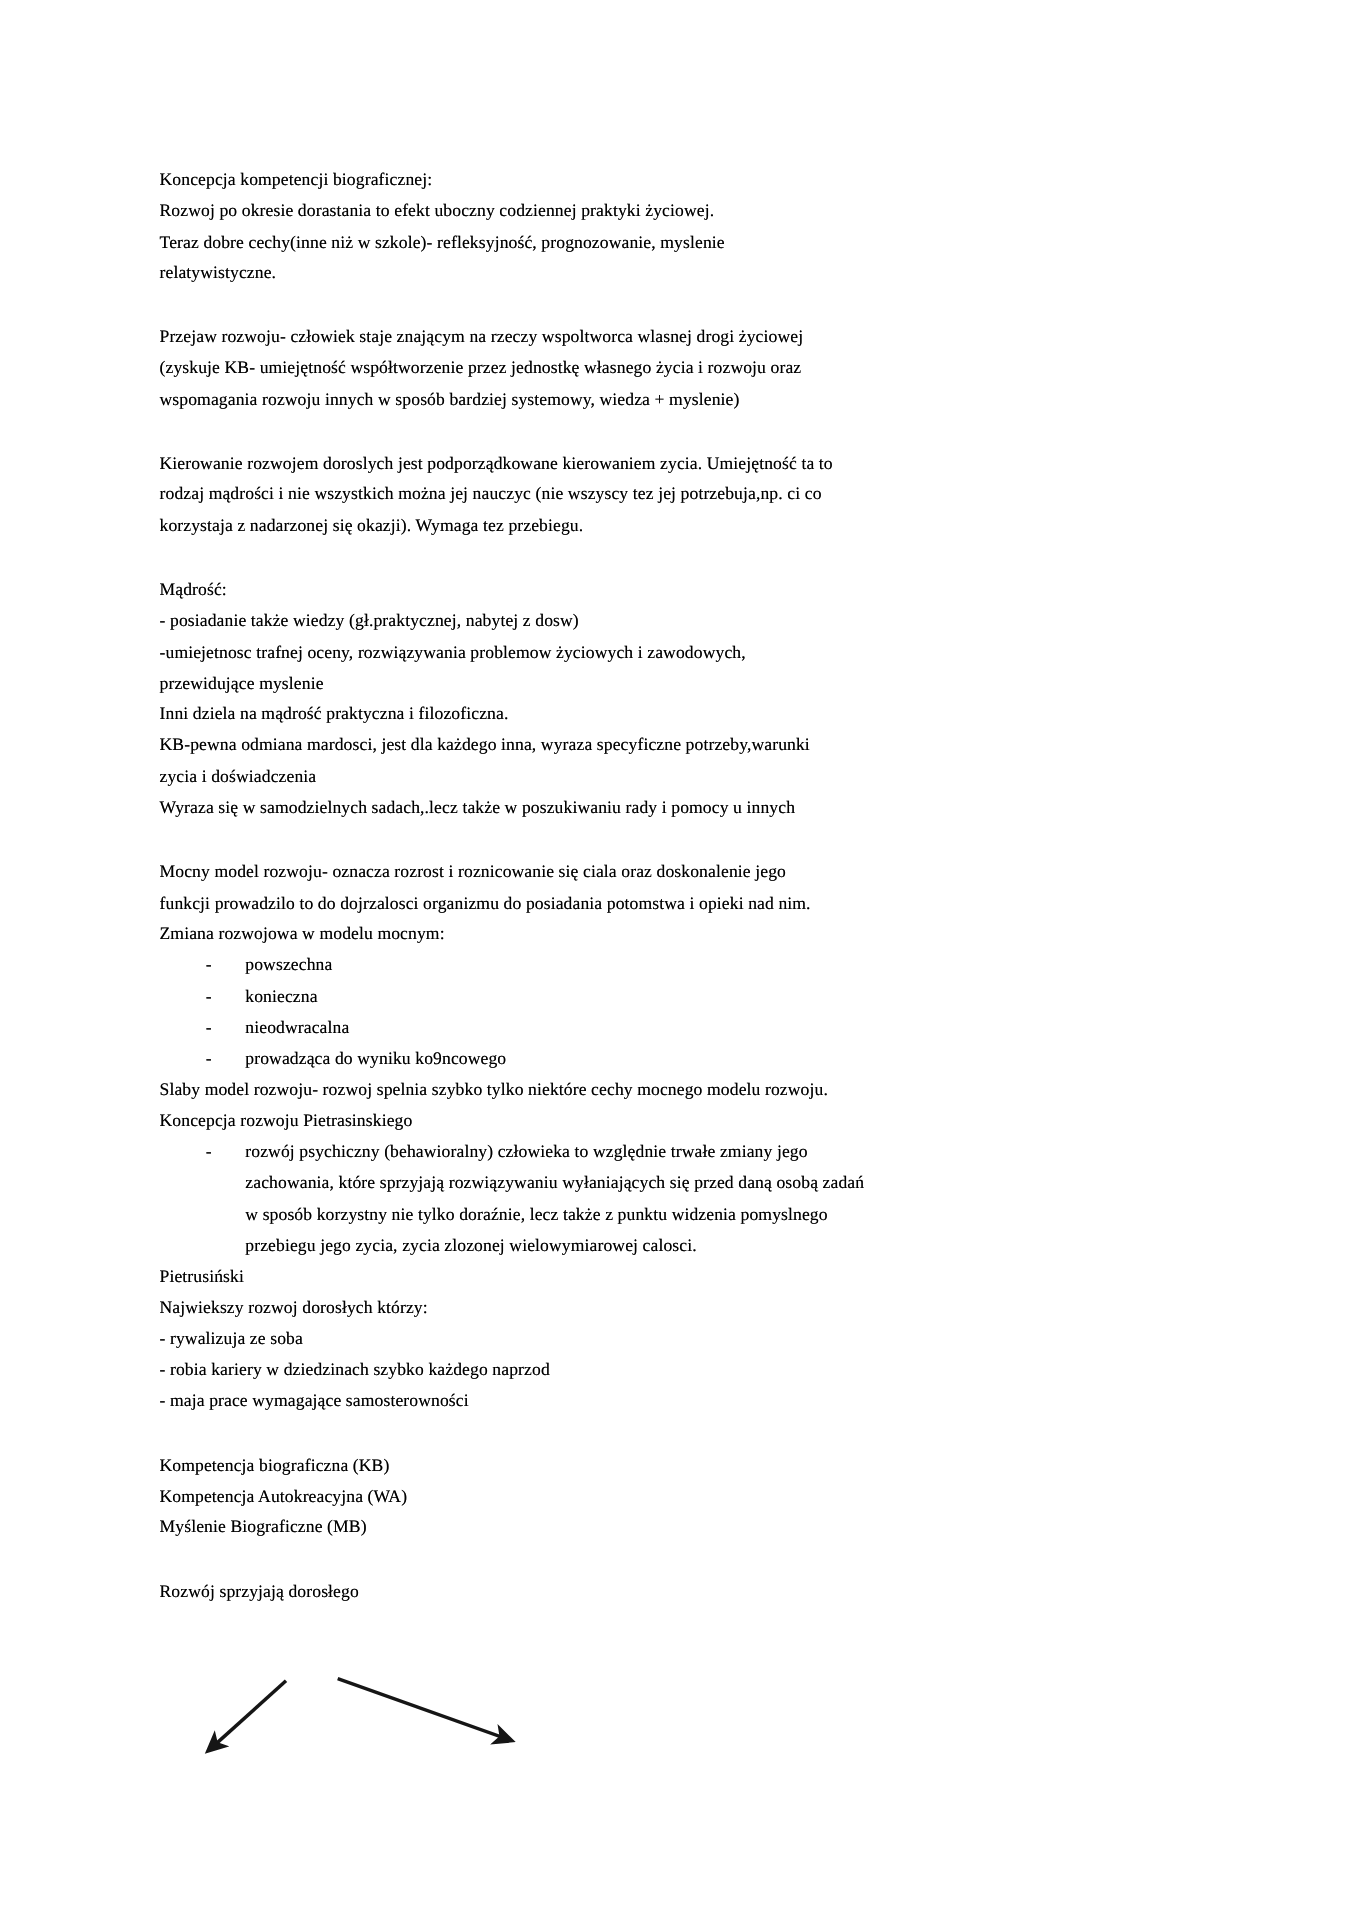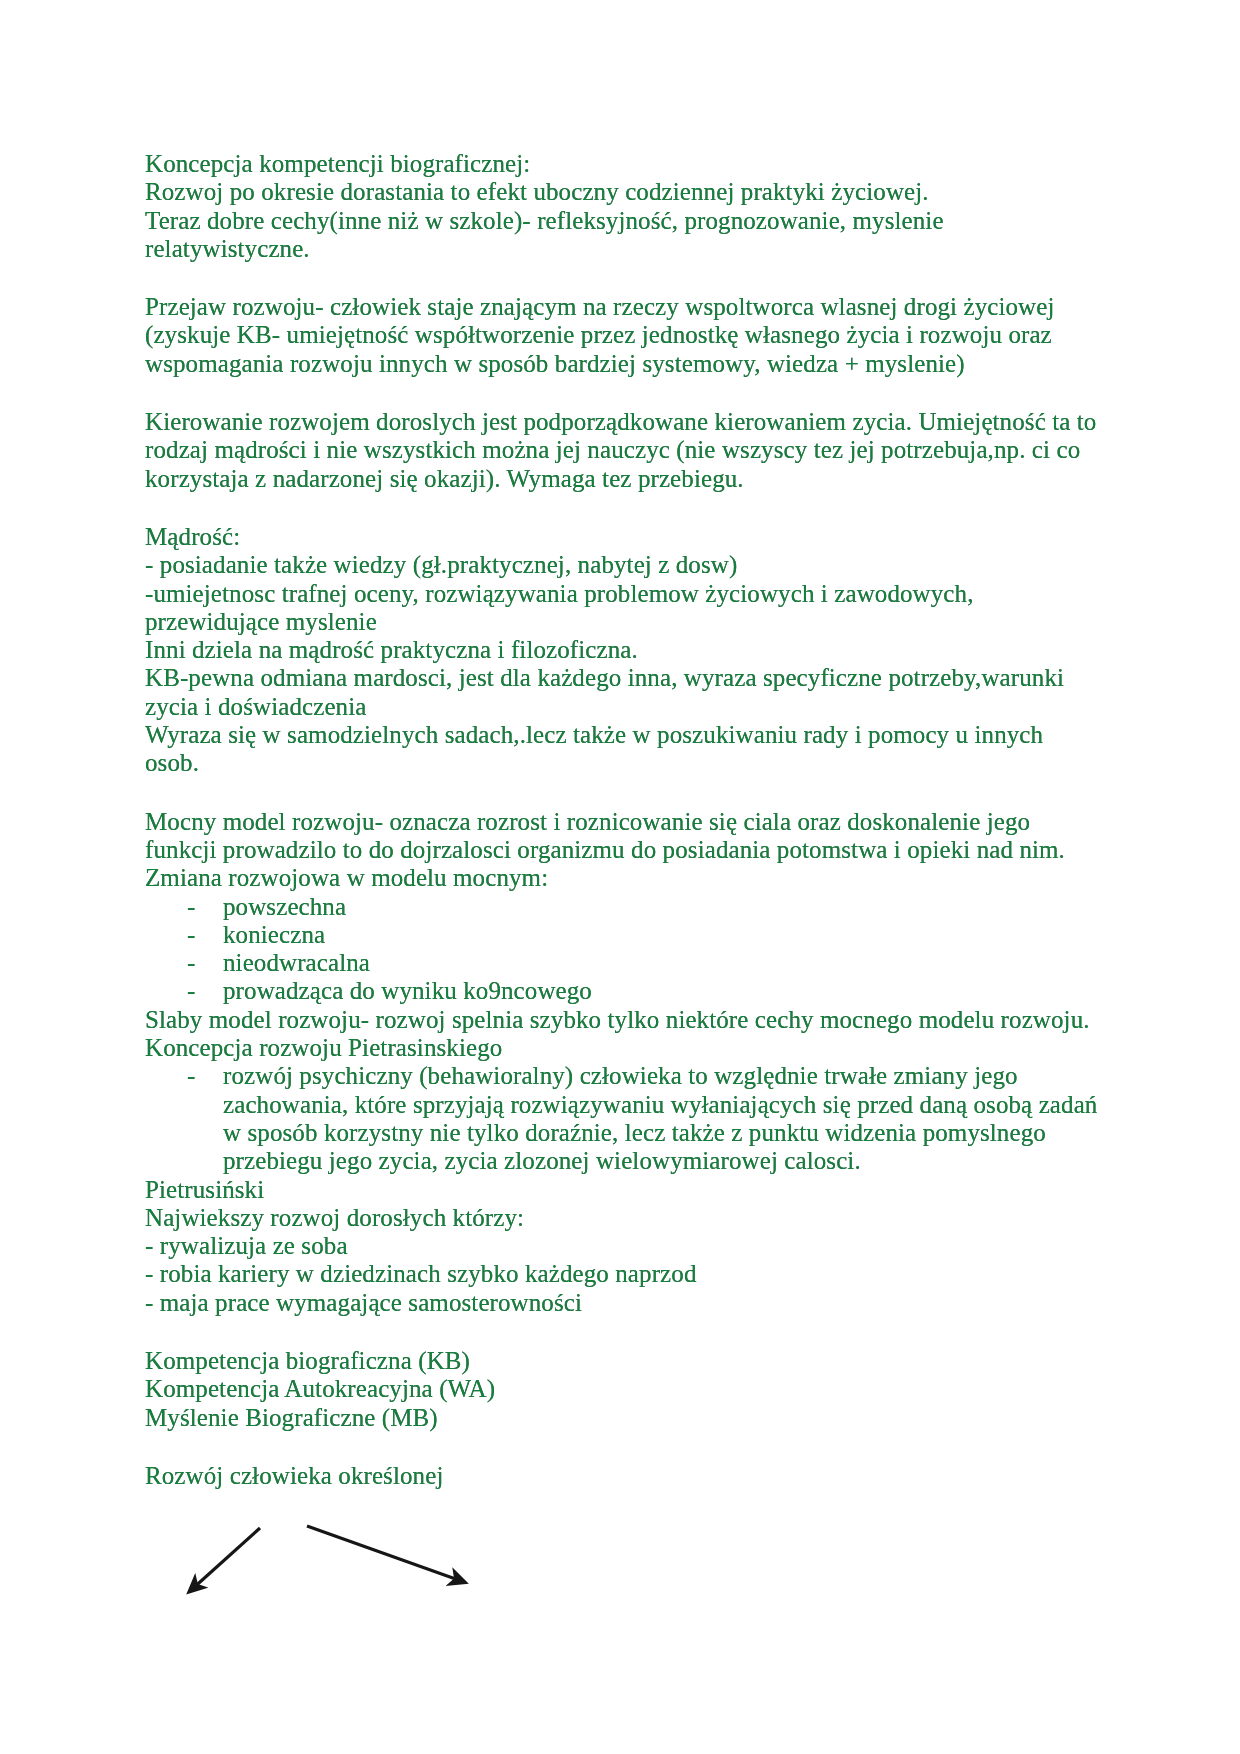--- a/index.html
+++ b/index.html
@@ -18,22 +18,22 @@
   #page {
     position: absolute;
     inset: 0;
     background: #ffffff;
   }
   #doc {
     position: absolute;
     left: 145px;
     top: 150px;
     width: 980px;
-    color: #15803d;
-    font-size: 25px;
+    color: #000000;
+    font-size: 16px;
     line-height: 28.3px;
     letter-spacing: 0.1px;
     text-shadow: 0 0 0.5px rgba(20,20,20,0.65);
   }
   .line {
     white-space: pre;
     min-height: 28.3px;
   }
   .gap {
     height: 30px;
@@ -74,21 +74,20 @@
       <div class="line">korzystaja z nadarzonej się okazji). Wymaga tez przebiegu.</div>
       <div class="gap"></div>
       <div class="line">Mądrość:</div>
       <div class="line">- posiadanie także wiedzy (gł.praktycznej, nabytej z dosw)</div>
       <div class="line">-umiejetnosc trafnej oceny, rozwiązywania problemow życiowych i zawodowych,</div>
       <div class="line">przewidujące myslenie</div>
       <div class="line">Inni dziela na mądrość praktyczna i filozoficzna.</div>
       <div class="line">KB-pewna odmiana mardosci, jest dla każdego inna, wyraza specyficzne potrzeby,warunki</div>
       <div class="line">zycia i doświadczenia</div>
       <div class="line">Wyraza się w samodzielnych sadach,.lecz także w poszukiwaniu rady i pomocy u innych</div>
-      <div class="line">osob.</div>
       <div class="gap"></div>
       <div class="line">Mocny model rozwoju- oznacza rozrost i roznicowanie się ciala oraz doskonalenie jego</div>
       <div class="line">funkcji prowadzilo to do dojrzalosci organizmu do posiadania potomstwa i opieki nad nim.</div>
       <div class="line">Zmiana rozwojowa w modelu mocnym:</div>
       <div class="line list-line"><span class="dash">-</span>powszechna</div>
       <div class="line list-line"><span class="dash">-</span>konieczna</div>
       <div class="line list-line"><span class="dash">-</span>nieodwracalna</div>
       <div class="line list-line"><span class="dash">-</span>prowadząca do wyniku ko9ncowego</div>
       <div class="line">Slaby model rozwoju- rozwoj spelnia szybko tylko niektóre cechy mocnego modelu rozwoju.</div>
       <div class="line">Koncepcja rozwoju Pietrasinskiego</div>
@@ -99,21 +98,21 @@
       <div class="line">Pietrusiński</div>
       <div class="line">Najwiekszy rozwoj dorosłych którzy:</div>
       <div class="line">- rywalizuja ze soba</div>
       <div class="line">- robia kariery w dziedzinach szybko każdego naprzod</div>
       <div class="line">- maja prace wymagające samosterowności</div>
       <div class="gap"></div>
       <div class="line">Kompetencja biograficzna (KB)</div>
       <div class="line">Kompetencja Autokreacyjna (WA)</div>
       <div class="line">Myślenie Biograficzne (MB)</div>
       <div class="gap"></div>
-      <div class="line">Rozwój człowieka określonej</div>
+      <div class="line">Rozwój sprzyjają dorosłego</div>
     </div>
   <svg id="arrows" viewBox="0 0 380 105" xmlns="http://www.w3.org/2000/svg">
     <defs>
       <marker id="ah" markerWidth="7" markerHeight="6.4" refX="5" refY="3.1" orient="auto" markerUnits="strokeWidth">
         <path d="M0,0 L6.6,3.1 L0,6.2 L1.7,3.1 Z" fill="#161616"></path>
       </marker>
     </defs>
   <line x1="120" y1="13" x2="50" y2="76" stroke="#161616" stroke-width="3.2" marker-end="url(#ah)"></line>
       <line x1="167" y1="11" x2="324" y2="67" stroke="#161616" stroke-width="3.2" marker-end="url(#ah)"></line>
     </svg>

